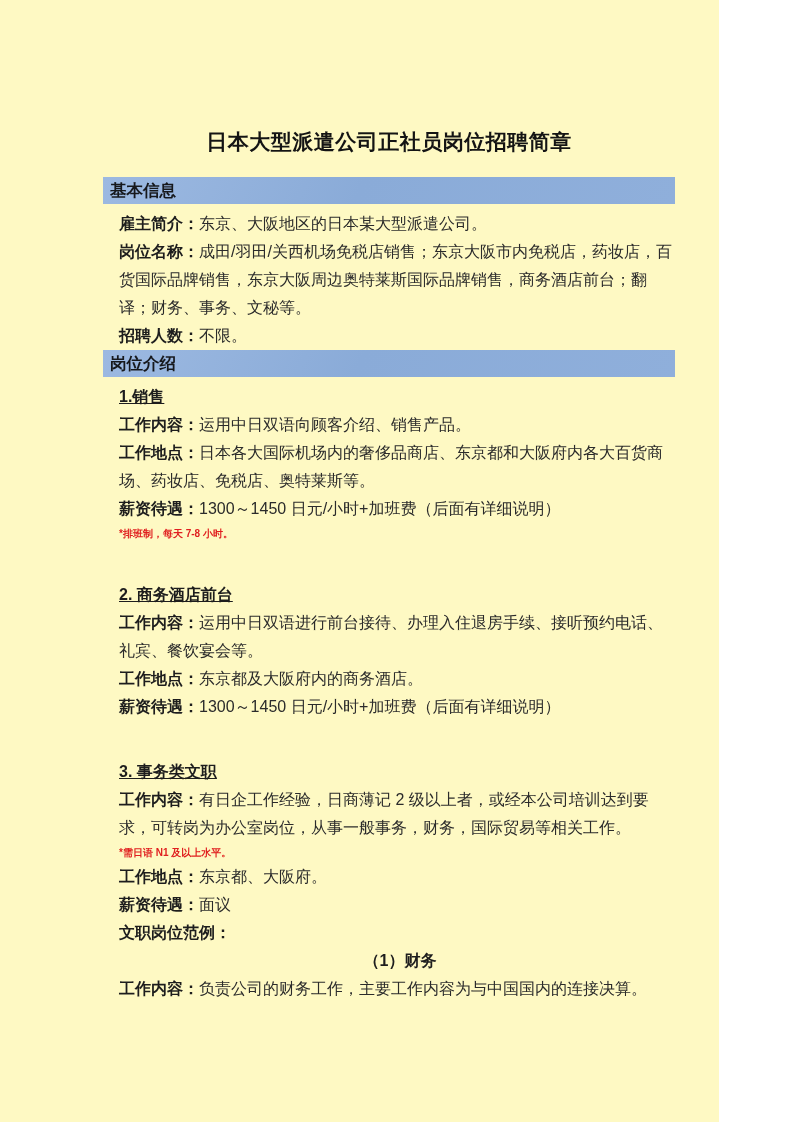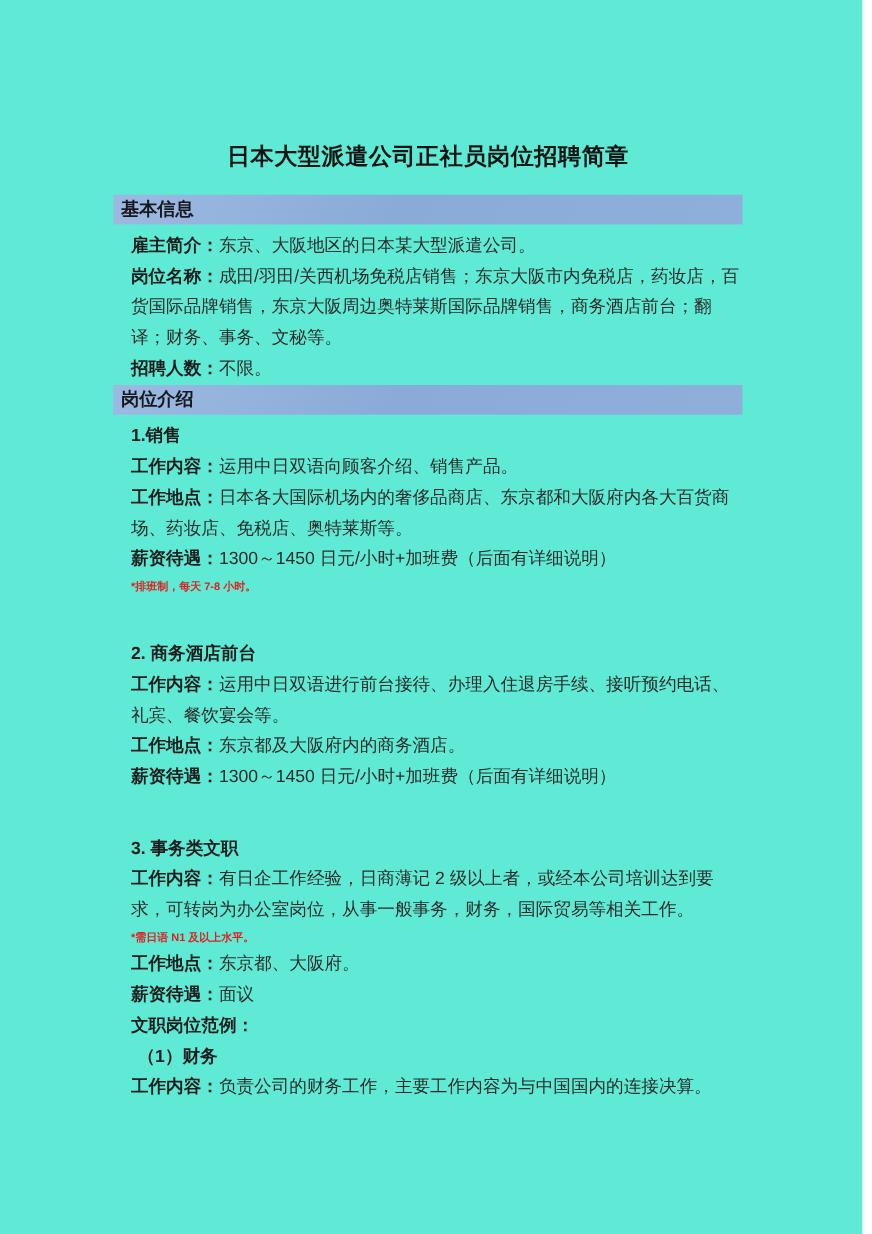--- a/index.html
+++ b/index.html
@@ -3,23 +3,23 @@
 <meta charset="utf-8">
 <style>
   * { margin: 0; padding: 0; box-sizing: border-box; }
   html, body { background: #ffffff; }
   body {
     font-family: "Liberation Sans", "DejaVu Sans", sans-serif;
     color: #262626;
   }
   .page {
     position: relative;
-    width: 784px;
+    width: 719px;
     height: 1122px;
-    background: #5eead4;
+    background: #fef9c3;
     overflow: hidden;
   }
   .doc {
     position: absolute;
     left: 103px;
     top: 128px;
     width: 572px;
   }
   .doc-title {
     font-size: 21px;
@@ -46,33 +46,35 @@
   .section-body.basic { }
   .field { color: #2b2b2b; }
   .lbl { font-weight: bold; color: #1d1d1d; }
   .job { margin-top: 37px; }
   .job.first { margin-top: 0; }
   .job-title {
     font-weight: bold;
     color: #1d1d1d;
     font-size: 16px;
     line-height: 28px;
+    text-decoration: underline;
   }
   .note {
     color: #e01f1f;
     font-weight: bold;
     font-size: 10px;
     line-height: 21px;
   }
   .example-title {
     font-weight: bold;
     color: #1d1d1d;
     font-size: 16px;
     line-height: 28px;
     padding-left: 6px;
+    text-align: center;
   }
 </style>
 </head>
 <body>
 
 <div class="page">
   <div class="doc">
 
     <div class="doc-title">日本大型派遣公司正社员岗位招聘简章</div>
 

